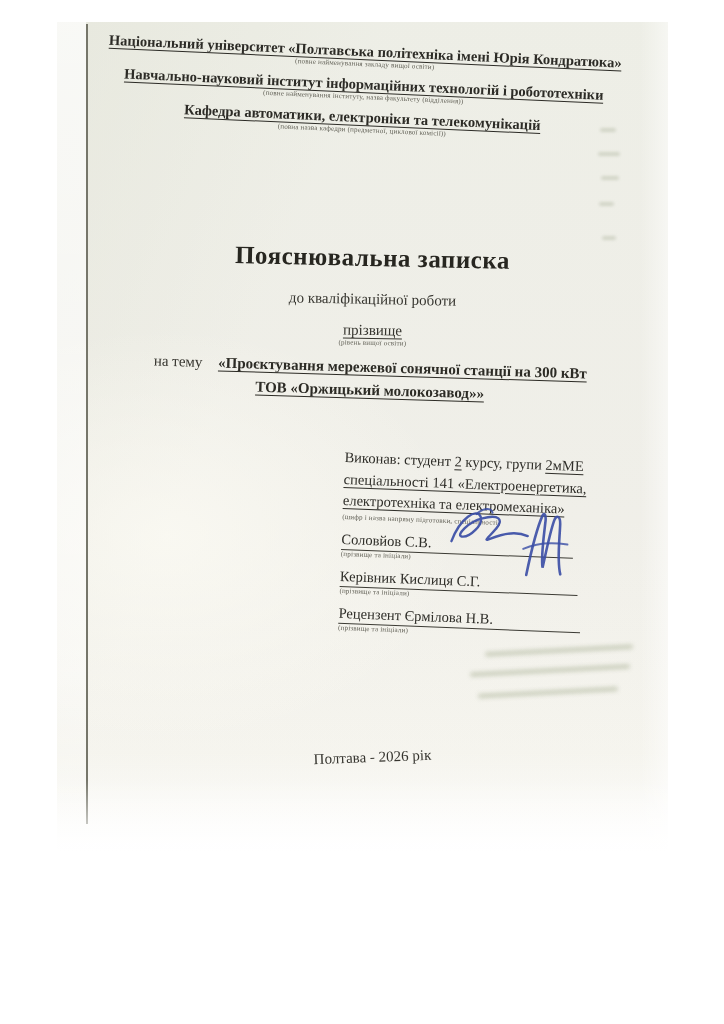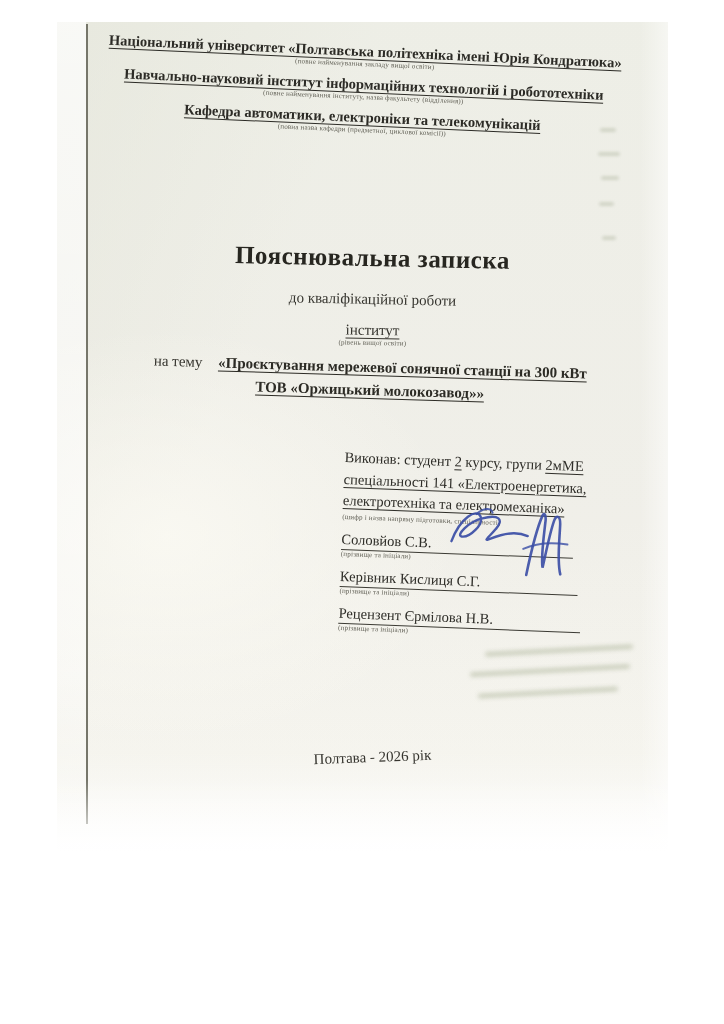--- a/index.html
+++ b/index.html
@@ -87,21 +87,21 @@
   <div class="hline center hgap"><span class="u">Навчально-науковий інститут інформаційних технологій і робототехніки</span></div>
   <div class="cap center">(повне найменування інституту, назва факультету (відділення))</div>
   <div class="hline center hgap"><span class="u">Кафедра автоматики, електроніки та телекомунікацій</span></div>
   <div class="cap center">(повна назва кафедри (предметної, циклової комісії))</div>
 </div>
 
 <div class="abs title center">Пояснювальна записка</div>
 <div class="abs subtitle center">до кваліфікаційної роботи</div>
 
 <div class="abs degree center">
-  <span class="u">інститут</span>
+  <span class="u">прізвище</span>
   <div class="cap center">(рівень вищої освіти)</div>
 </div>
 
 <div class="abs theme center">
   <div>
     <span>на тему</span>
     <span class="t-bold u" style="margin-left:12px;">«Проєктування мережевої сонячної станції на 300 кВт</span>
   </div>
   <div><span class="t-bold u">ТОВ «Оржицький молокозавод»»</span></div>
 </div>

